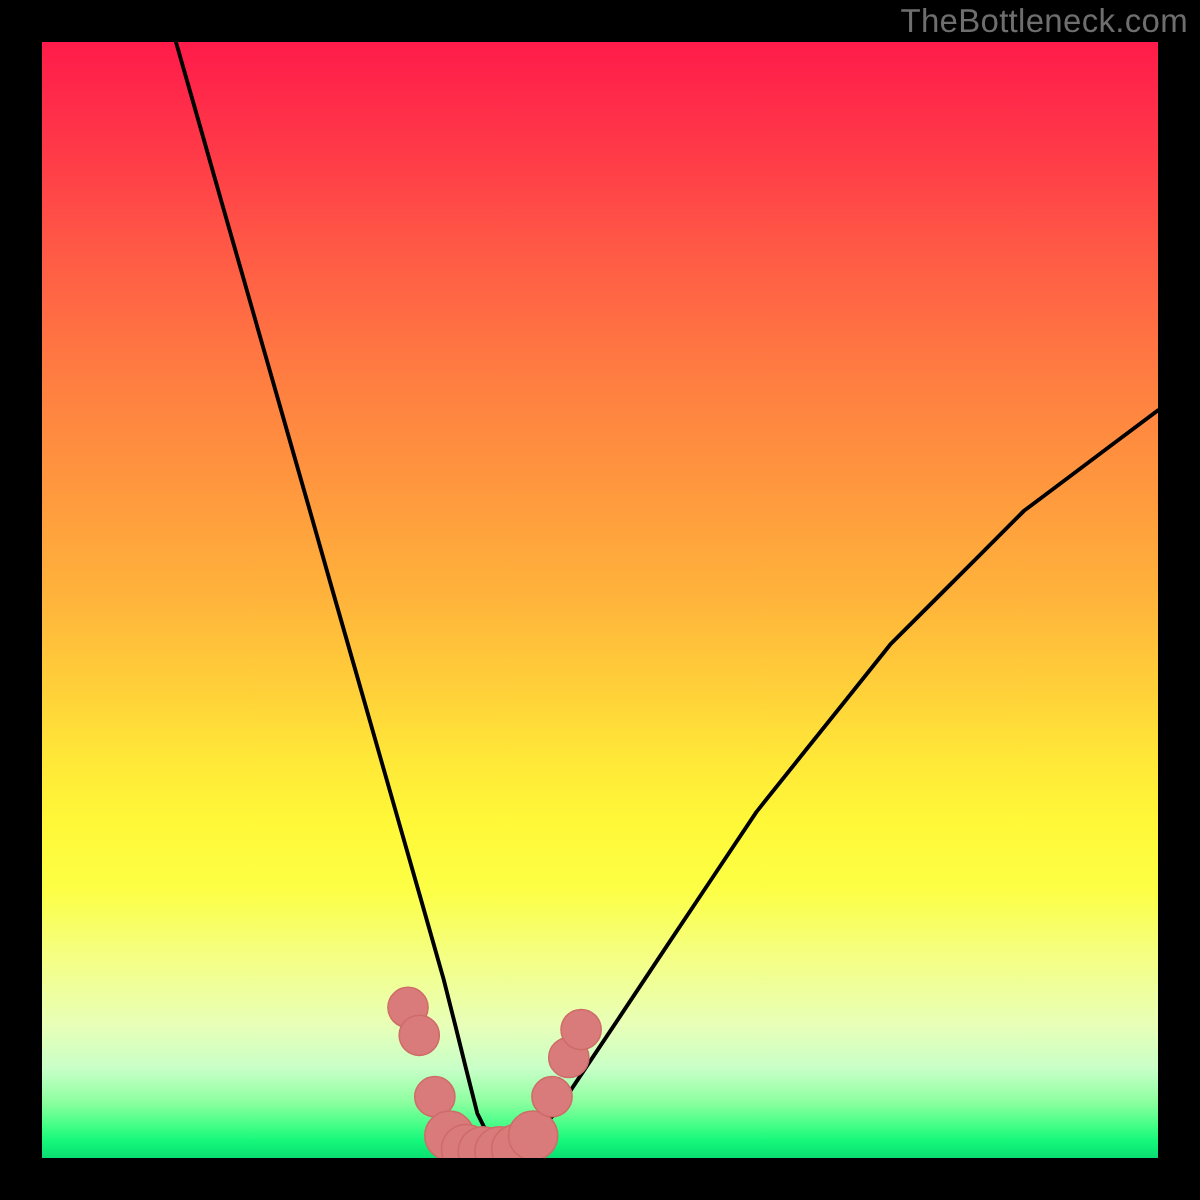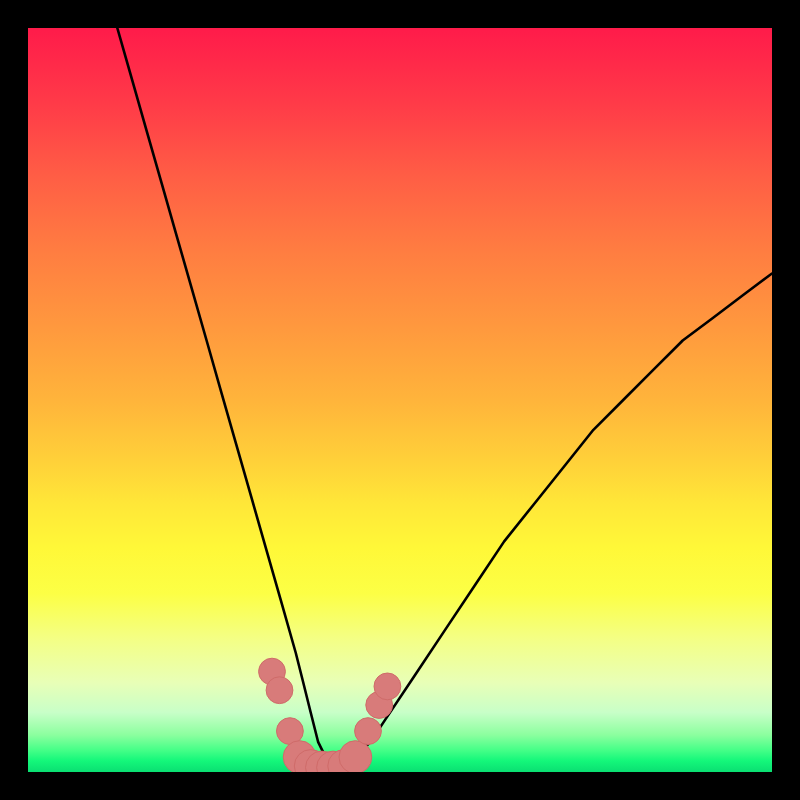--- a/index.html
+++ b/index.html
@@ -61,20 +61,21 @@
     font-weight: 500;
     color: #6e6e6e;
     letter-spacing: 0.2px;
     user-select: none;
   }
 </style>
 </head>
 <body>
 
 <div class="frame">
+  <div class="watermark">TheBottleneck.com</div>
 
   <div class="plot-area">
     <svg class="curve" viewBox="0 0 744 744" preserveAspectRatio="none">
       <path id="curve-path" fill="none" stroke="#000000" stroke-width="2.6" stroke-linecap="round" stroke-linejoin="round" d="M89.3 0.0 L104.2 52.1 L119.0 104.2 L133.9 156.2 L148.8 208.3 L163.7 260.4 L178.6 312.5 L193.4 364.6 L208.3 416.6 L223.2 468.7 L238.1 520.8 L253.0 572.9 L267.8 625.0 L275.3 654.7 L282.7 684.5 L290.2 714.2 L297.6 729.1 L305.0 736.6 L312.5 736.6 L327.4 729.1 L342.2 714.2 L357.1 691.9 L386.9 647.3 L416.6 602.6 L446.4 558.0 L476.2 513.4 L505.9 476.2 L535.7 439.0 L565.4 401.8 L595.2 372.0 L625.0 342.2 L654.7 312.5 L684.5 290.2 L714.2 267.8 L744.0 245.5"></path>
       <g id="markers-group">
           <circle cx="244.0" cy="643.6" r="13.4" fill="#d87b7a" stroke="#cf6b69" stroke-width="1"></circle>
           <circle cx="251.5" cy="662.2" r="13.4" fill="#d87b7a" stroke="#cf6b69" stroke-width="1"></circle>
           <circle cx="261.9" cy="703.1" r="13.4" fill="#d87b7a" stroke="#cf6b69" stroke-width="1"></circle>
           <circle cx="271.6" cy="729.1" r="16.4" fill="#d87b7a" stroke="#cf6b69" stroke-width="1"></circle>
           <circle cx="282.7" cy="738.0" r="16.4" fill="#d87b7a" stroke="#cf6b69" stroke-width="1"></circle>

